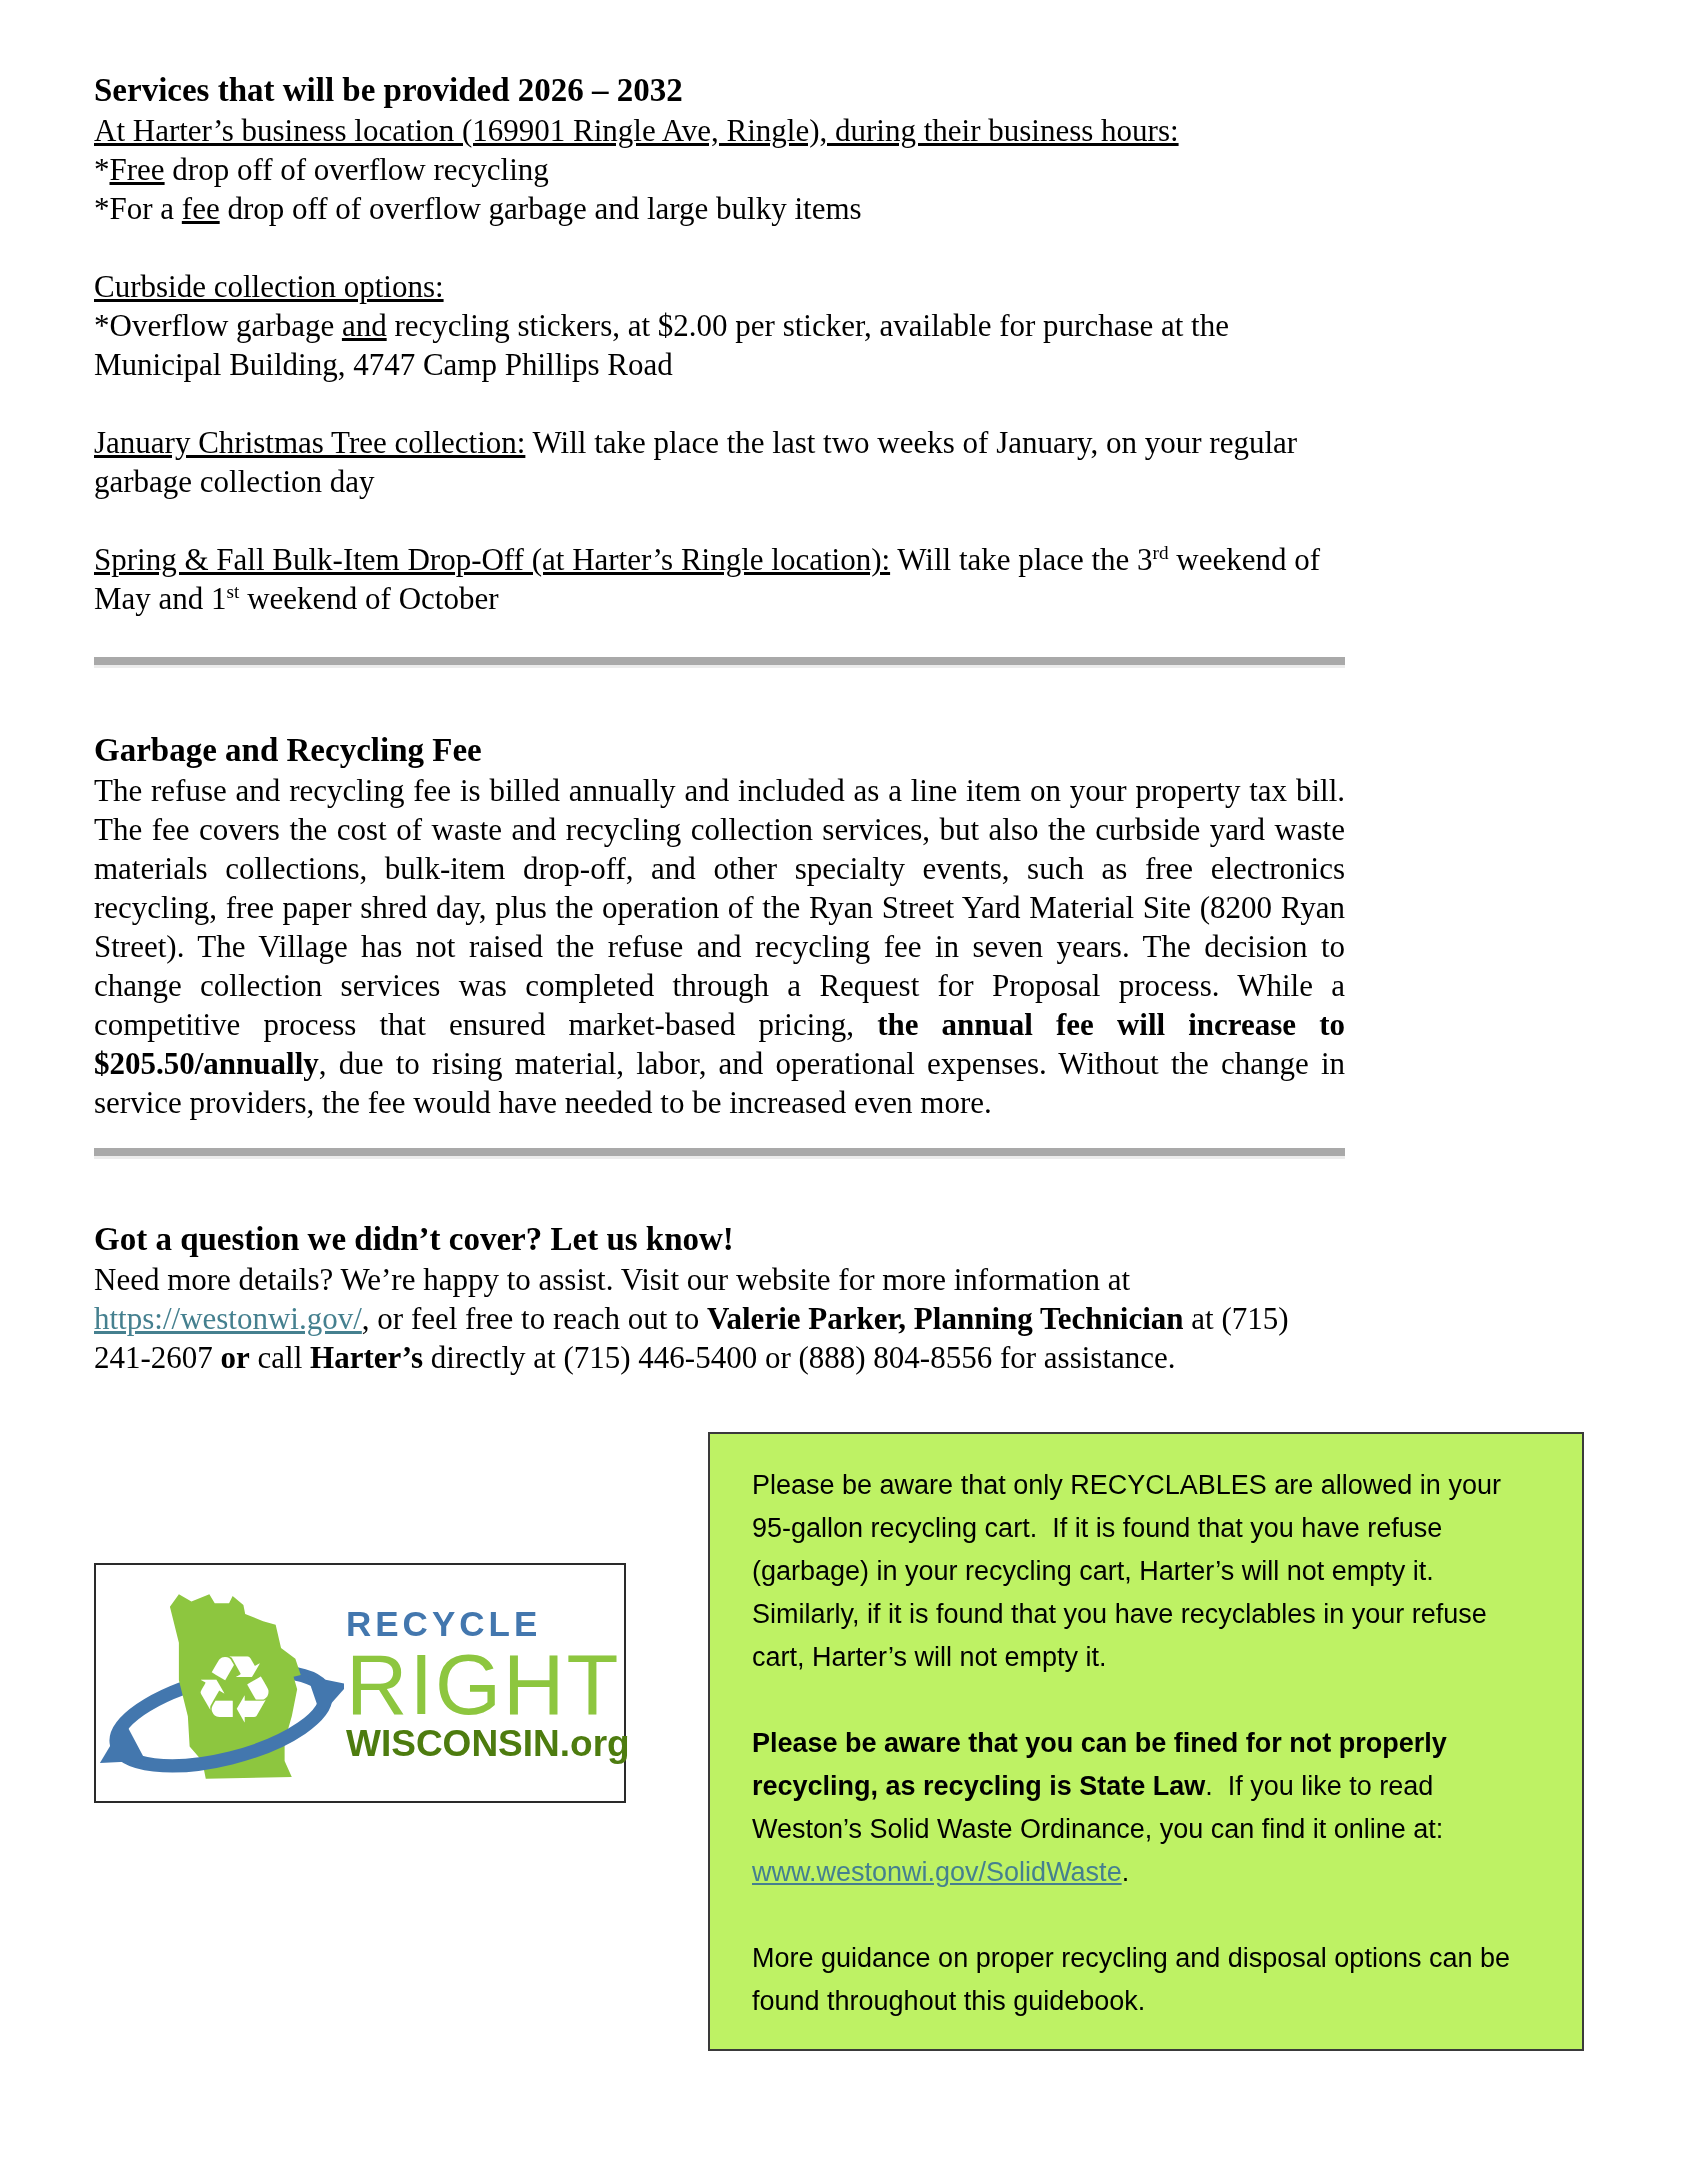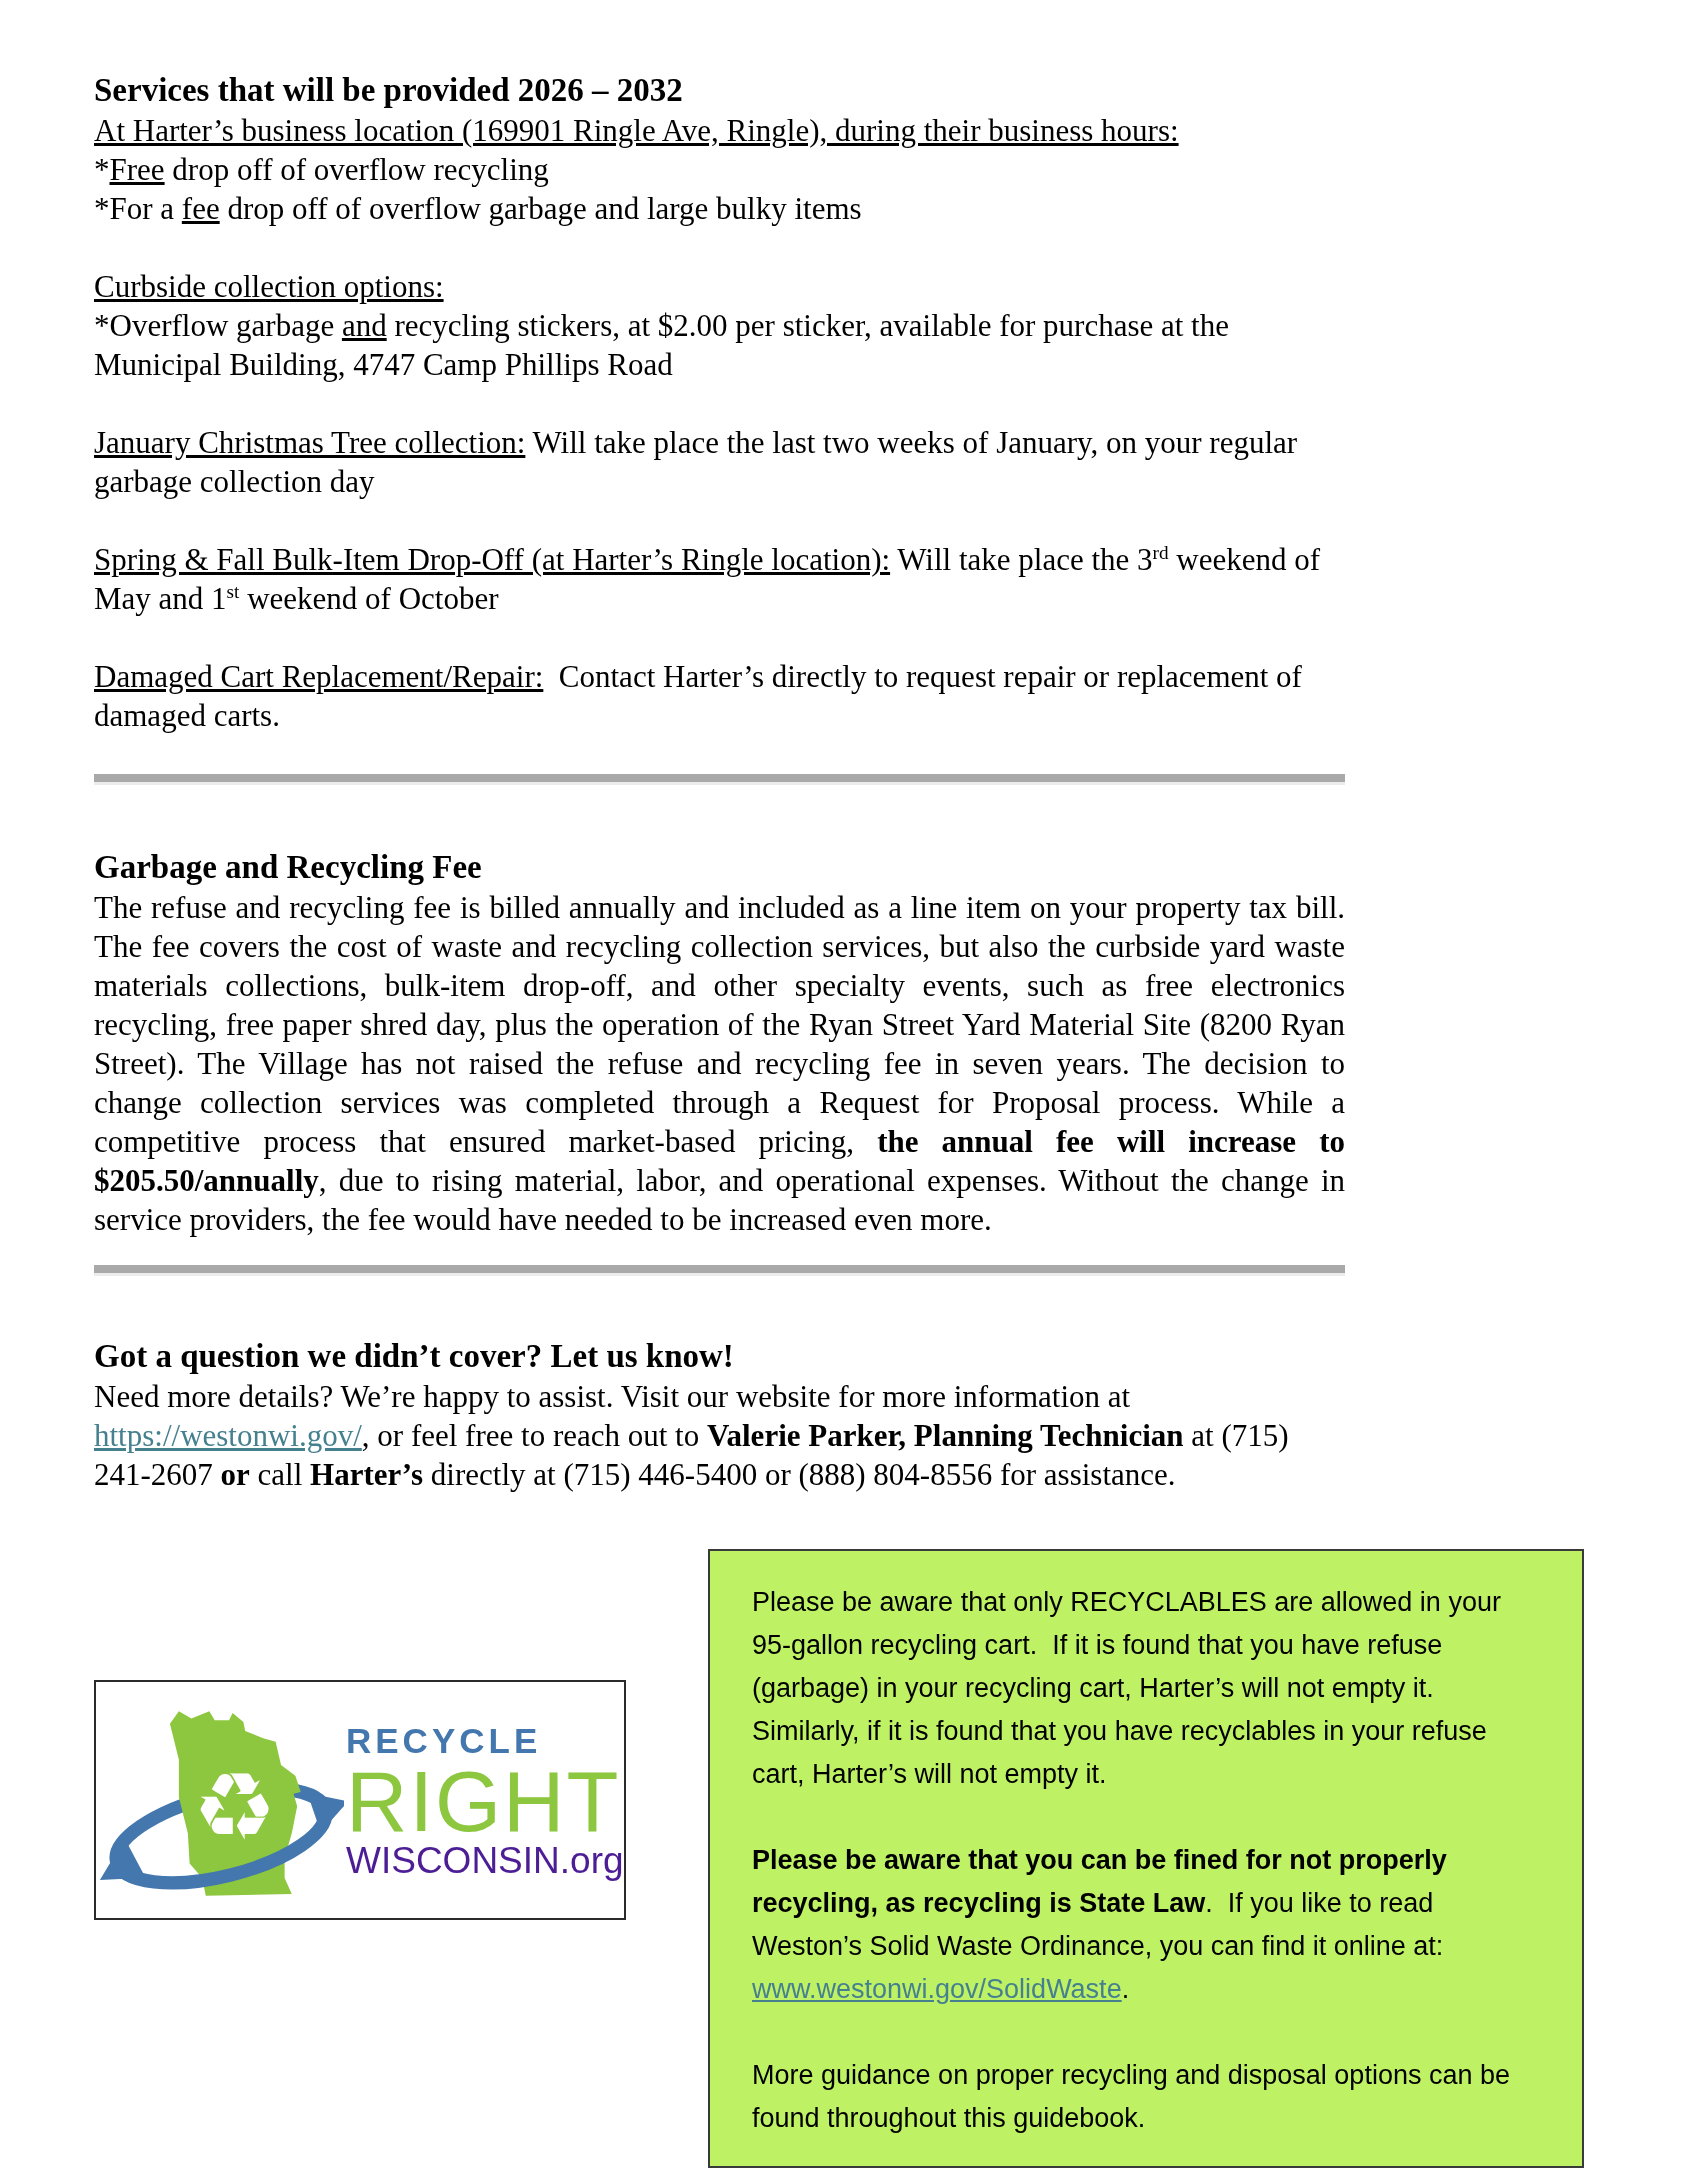--- a/index.html
+++ b/index.html
@@ -33,21 +33,21 @@
   .info-box p:last-child{margin-bottom:0;}
   .logo-box{
     position:absolute;left:0;top:131px;width:532px;height:240px;box-sizing:border-box;
     border:2px solid #2a2a2a;background:#fff;
     display:flex;align-items:center;padding:0 6px 0 2px;
   }
   .logo-art{flex:0 0 auto;}
   .logo-text{flex:1 1 auto;display:flex;flex-direction:column;align-items:flex-start;margin-left:2px;font-family:"Liberation Sans", sans-serif;}
   .lt1{color:#4377ae;font-size:35px;line-height:46px;font-weight:bold;letter-spacing:4px;}
   .lt2{color:#8dc63f;font-size:85px;line-height:75px;font-weight:normal;letter-spacing:2px;}
-  .lt3{color:#4c1d95;font-size:37px;line-height:44px;font-weight:normal;letter-spacing:0px;}
+  .lt3{color:#4d7c0f;font-size:37px;line-height:44px;font-weight:bold;letter-spacing:0px;}
 </style>
 </head>
 <body>
 
 <div class="page">
 
   <h2>Services that will be provided 2026 – 2032</h2>
 
   <div class="block">
     <p class="line"><span class="u">At Harter’s business location (169901 Ringle Ave, Ringle), during their business hours:</span></p>
@@ -61,23 +61,20 @@
   </div>
 
   <div class="block">
     <p class="line"><span class="u">January Christmas Tree collection:</span><span> Will take place the last two weeks of January, on your regular garbage collection day</span></p>
   </div>
 
   <div class="block">
     <p class="line"><span class="u">Spring &amp; Fall Bulk-Item Drop-Off (at Harter’s Ringle location):</span><span> Will take place the 3</span><sup>rd</sup><span> weekend of May and 1</span><sup>st</sup><span> weekend of October</span></p>
   </div>
 
-  <div class="block">
-    <p class="line"><span class="u">Damaged Cart Replacement/Repair:</span><span>  Contact Harter’s directly to request repair or replacement of damaged carts.</span></p>
-  </div>
 
   <div class="divider div1"></div>
 
   <h2>Garbage and Recycling Fee</h2>
   <p class="justify"><span>The refuse and recycling fee is billed annually and included as a line item on your property tax bill. The fee covers the cost of waste and recycling collection services, but also the curbside yard waste materials collections, bulk-item drop-off, and other specialty events, such as free electronics recycling, free paper shred day, plus the operation of the Ryan Street Yard Material Site (8200 Ryan Street). The Village has not raised the refuse and recycling fee in seven years. The decision to change collection services was completed through a Request for Proposal process. While a competitive process that ensured market-based pricing, </span><span class="b">the annual fee will increase to $205.50/annually</span><span>, due to rising material, labor, and operational expenses. Without the change in service providers, the fee would have needed to be increased even more.</span></p>
 
   <div class="divider div2"></div>
 
   <h2>Got a question we didn’t cover? Let us know!</h2>
   <p class="line"><span>Need more details? We’re happy to assist. Visit our website for more information at </span><a class="link">https://westonwi.gov/</a><span>, or feel free to reach out to </span><span class="b">Valerie Parker, Planning Technician</span><span> at (715) 241-2607 </span><span class="b">or</span><span> call </span><span class="b">Harter’s</span><span> directly at (715) 446-5400 or (888) 804-8556 for assistance.</span></p>

